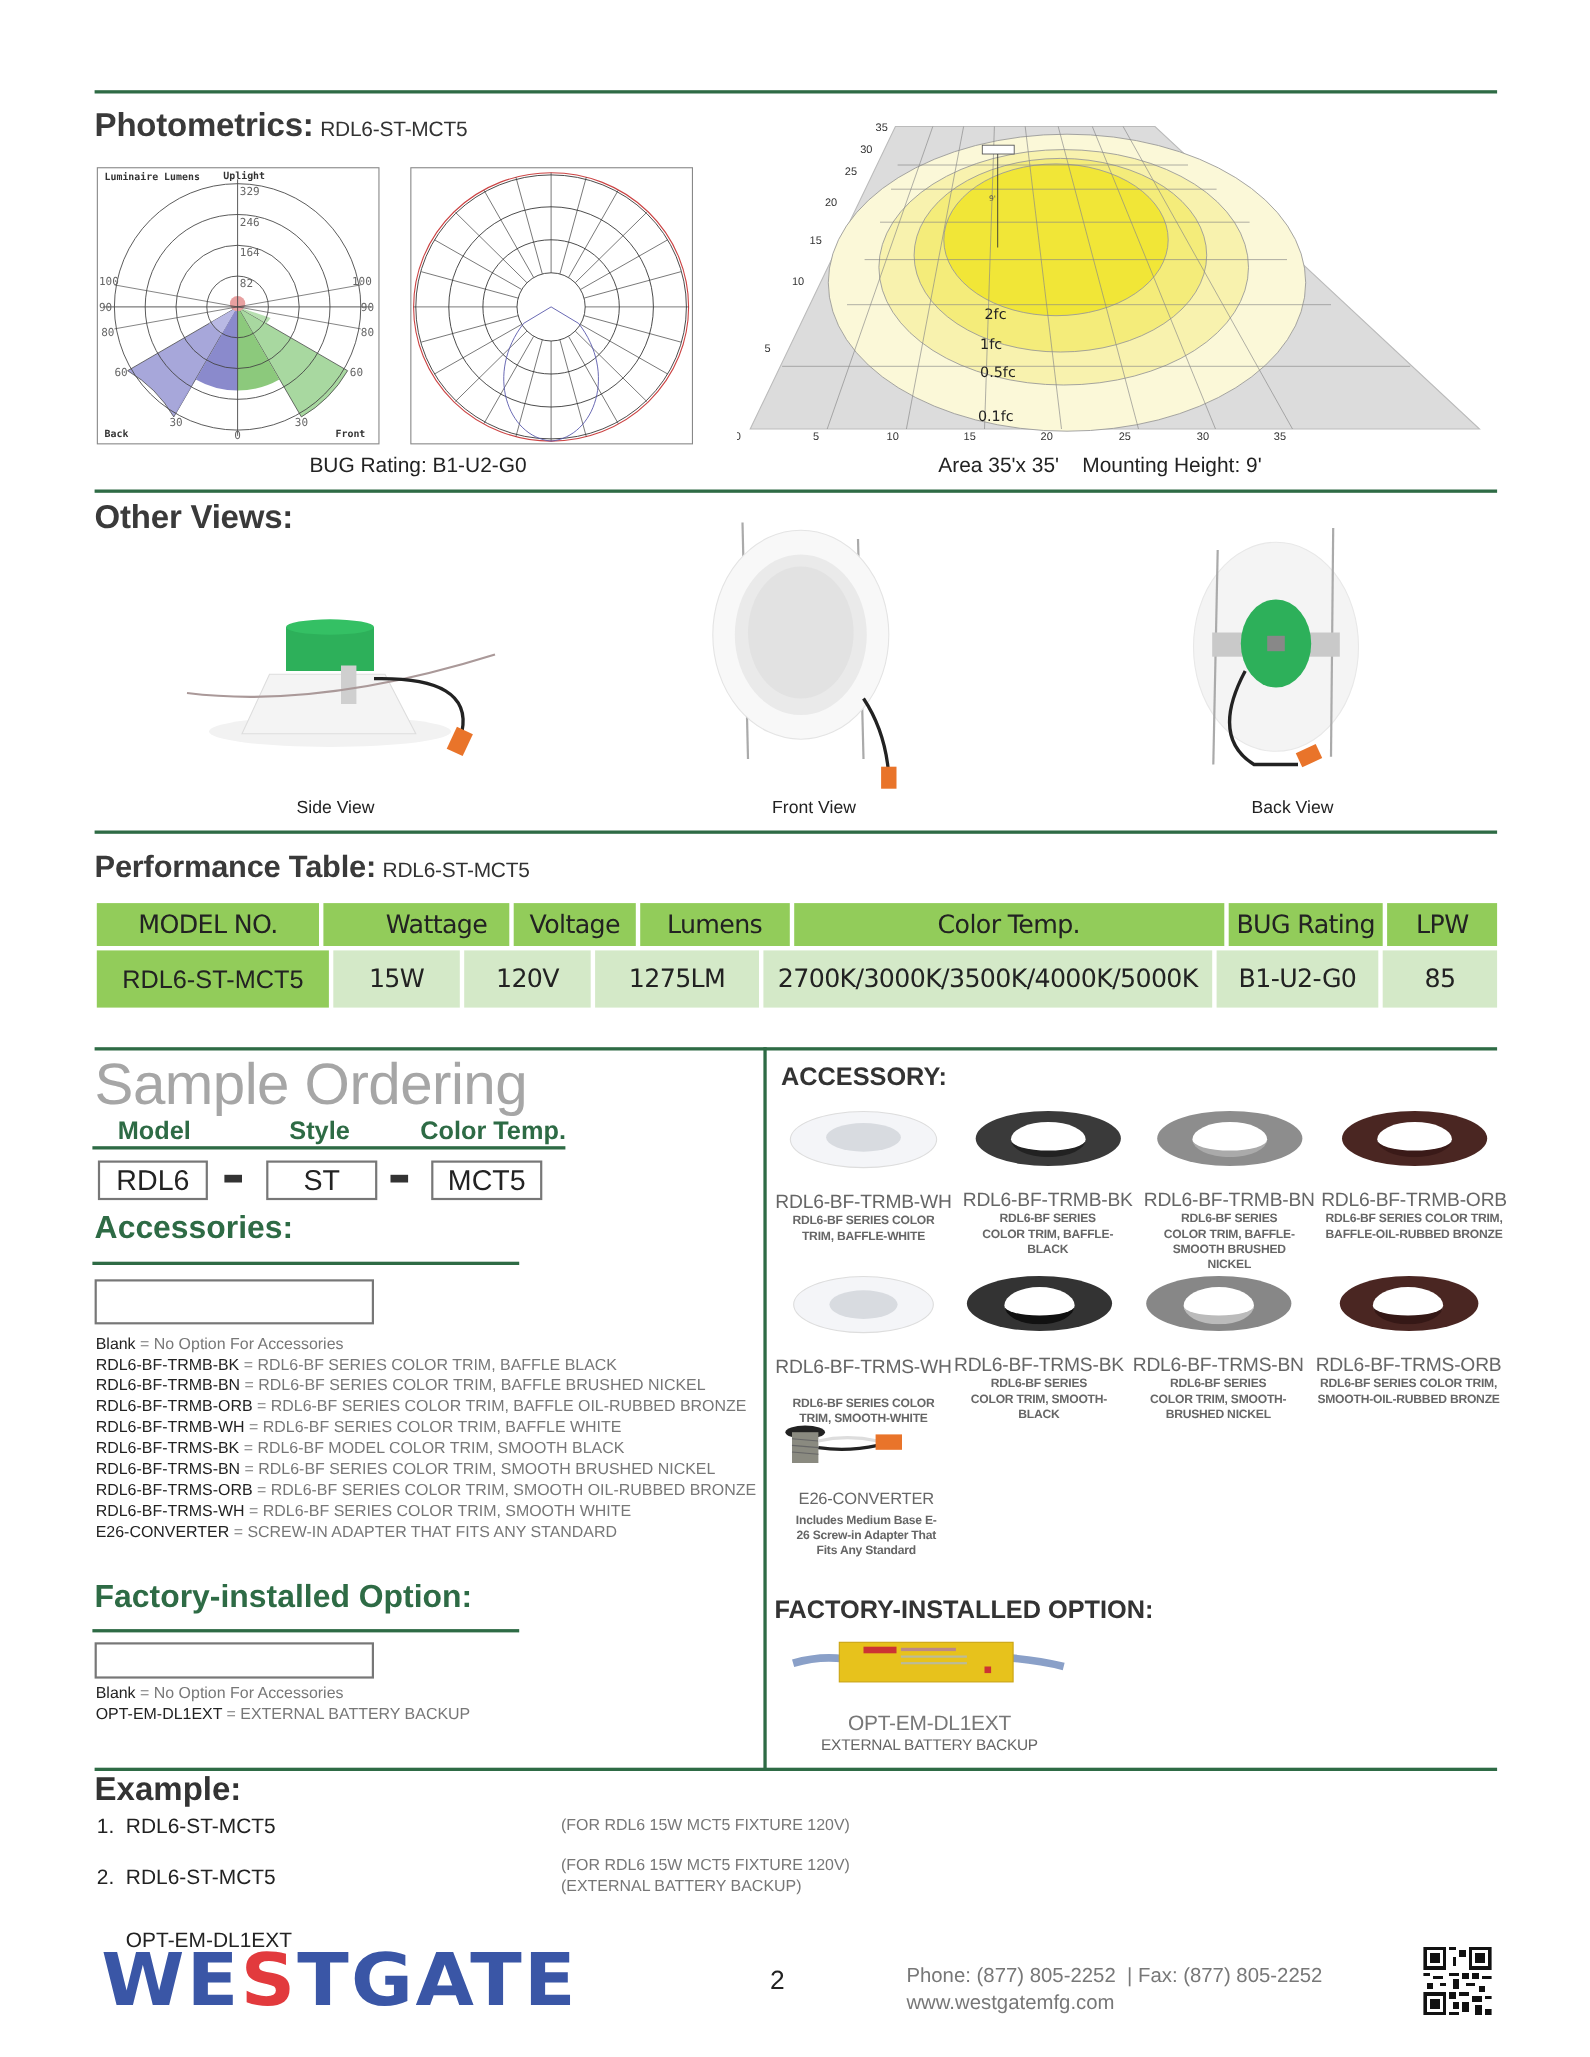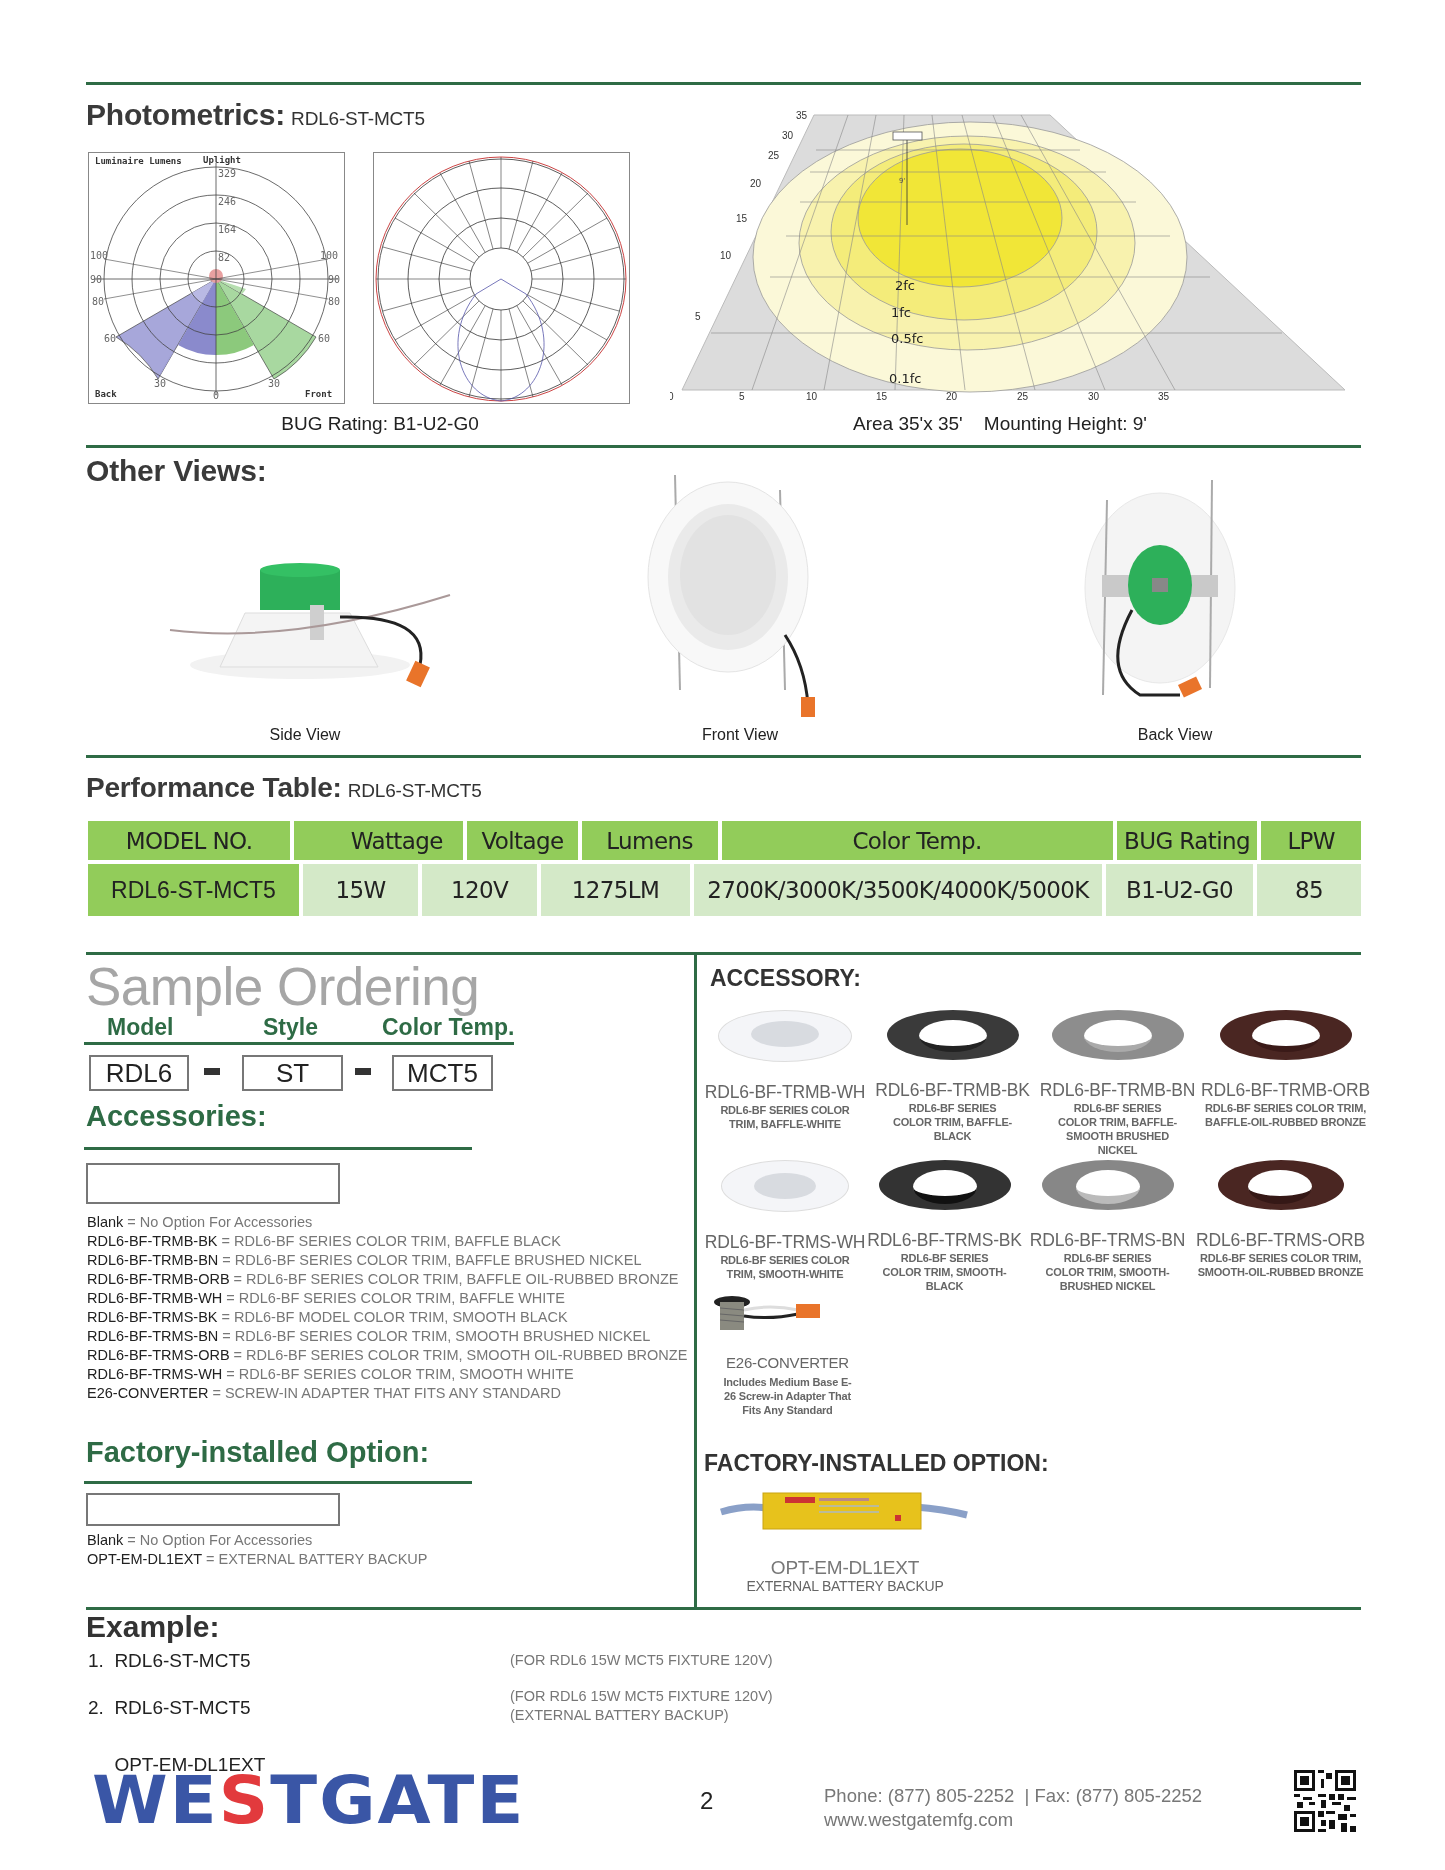--- a/index.html
+++ b/index.html
@@ -341,21 +341,21 @@
     </div>
   <div class="name" style="margin-top:20px;">RDL6-BF-TRMB-ORB</div>
   <div class="desc" style="padding:0 4px;">RDL6-BF  SERIES  COLOR  TRIM, BAFFLE-OIL-RUBBED BRONZE</div>
 </div>
 
 <div class="acc-item" style="left:700px;top:1160px;width:170px;">
   <div class="ring" style="width:126px;height:50px;background:#f4f5f8;border:1px solid #ddd;">
       <div class="hole" style="left:32px;top:12px;width:62px;height:26px;background:#d8dbe0;"></div>
     </div>
   <div class="name" style="margin-top:20px;">RDL6-BF-TRMS-WH</div>
-  <div class="desc" style="padding:0 10px;">RDL6-BF SERIES COLOR TRIM, SMOOTH-WHITE</div>
+  <div class="desc" style="padding:0 10px;margin-top:16px;">RDL6-BF SERIES COLOR TRIM, SMOOTH-WHITE</div>
 </div>
 <div class="acc-item" style="left:862px;top:1160px;width:165px;">
   <div class="ring" style="width:132px;height:50px;background:#333;">
       <div class="hole" style="left:34px;top:10px;width:64px;height:26px;background:#fff;border-bottom:8px solid #111;"></div>
     </div>
   <div class="name" style="margin-top:20px;">RDL6-BF-TRMS-BK</div>
   <div class="desc" style="padding:0 18px;">RDL6-BF SERIES COLOR TRIM, SMOOTH-BLACK</div>
 </div>
 <div class="acc-item" style="left:1025px;top:1160px;width:165px;">
   <div class="ring" style="width:132px;height:50px;background:#878787;">

